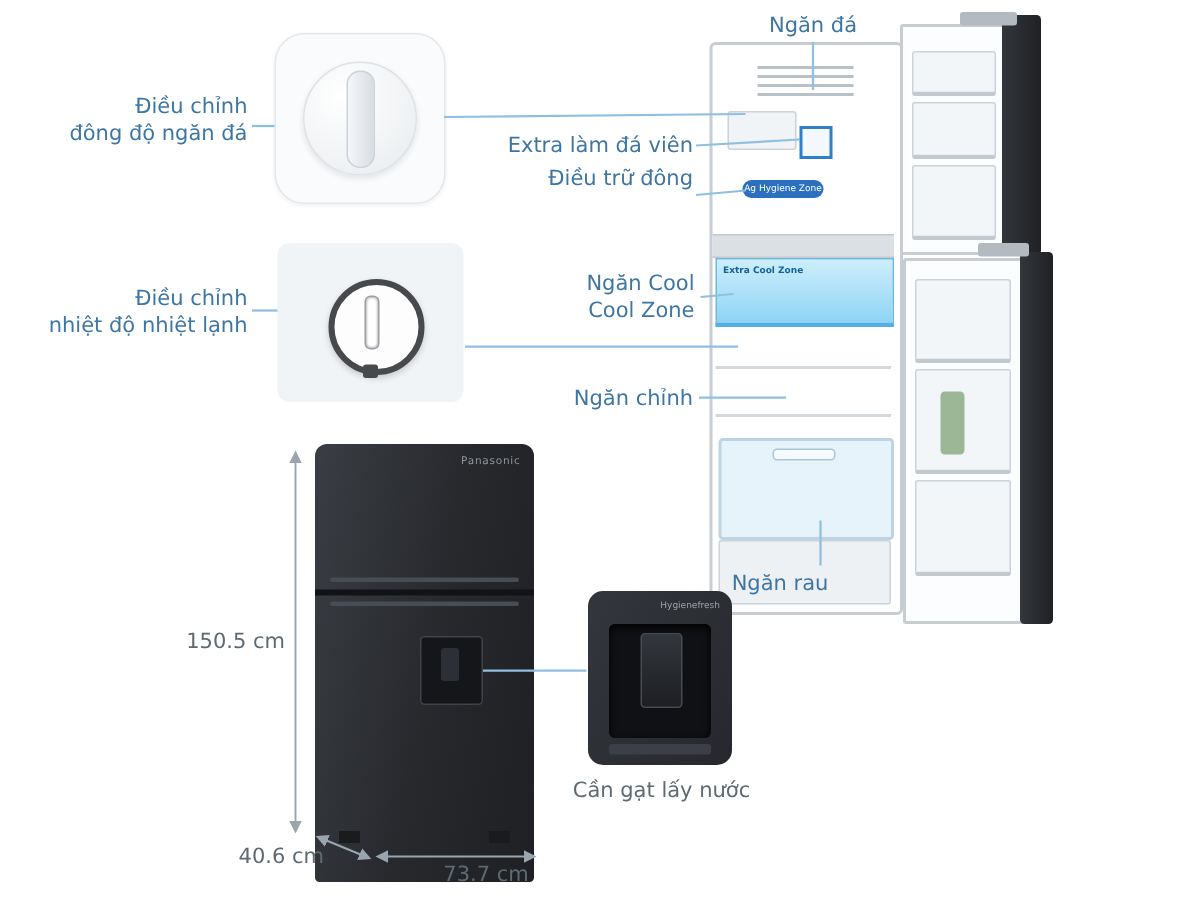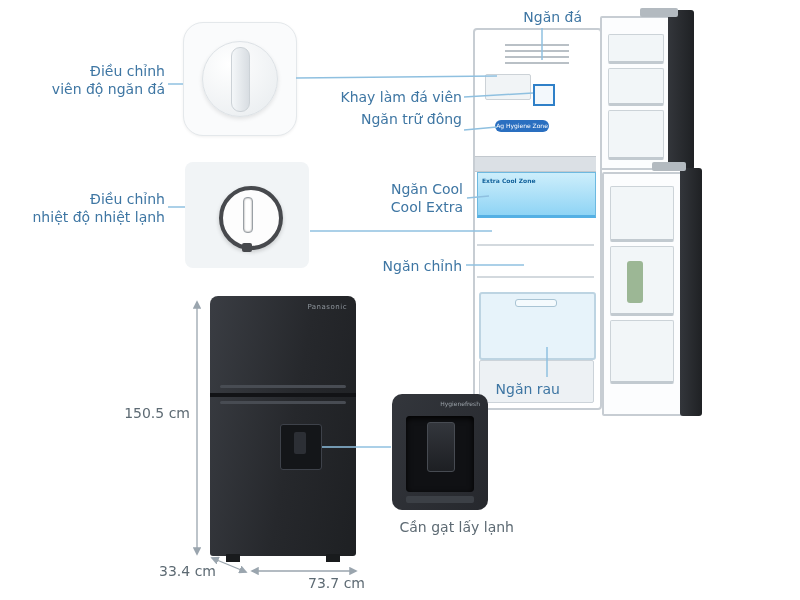--- a/index.html
+++ b/index.html
@@ -1,20 +1,20 @@
 <!DOCTYPE html>
 <html style="--label-blue: #3e76a3; --label-gray: #5d6a73; --leader-line: #8fc0e0; --dimension-line: #9aa5ae; --fridge-dark: #2b2e33; --cool-zone-blue: #8fd4f5; --highlight-blue: #2f80c8;"><head>
 <meta charset="utf-8">
 <style>
   html,body{margin:0;padding:0}
   body{width:800px;height:600px;background:#fff;font-family:"DejaVu Sans","Liberation Sans",sans-serif;position:relative;overflow:hidden}
   .stage{position:absolute;left:0;top:0;width:800px;height:600px}
   .lbl{position:absolute;font-size:14px;line-height:18px;color:var(--label-blue,#3e76a3);z-index:40}
   .lbl.gray{color:var(--label-gray,#5d6a73)}
-  .ta-r{text-align:right}.ta-c{text-align:right}
+  .ta-r{text-align:right}.ta-c{text-align:center}
   svg.lines{position:absolute;left:0;top:0;z-index:50;pointer-events:none}
 
   
   .dial1{position:absolute;left:183px;top:22px;width:112px;height:112px;background:#fafbfc;border:1px solid #e4e8eb;border-radius:20px;box-shadow:0 1px 3px rgba(0,0,0,.06);z-index:10}
   .dial1 .knob{position:absolute;left:18px;top:18px;width:74px;height:74px;border-radius:50%;background:radial-gradient(circle at 35% 30%,#ffffff,#e7ebee);border:1px solid #dde2e6;box-shadow:0 2px 4px rgba(0,0,0,.10)}
   .dial1 .lever{position:absolute;left:28px;top:5px;width:17px;height:63px;border-radius:9px;background:linear-gradient(90deg,#f4f7f9,#d8dde2);border:1px solid #ccd2d7}
   .dial2{position:absolute;left:185px;top:162px;width:124px;height:106px;background:#f1f4f6;border-radius:8px;z-index:10}
   .dial2 .ring{position:absolute;left:34px;top:24px;width:56px;height:56px;border-radius:50%;background:#fdfdfd;border:4px solid #47494d;box-shadow:0 2px 4px rgba(0,0,0,.18)}
   .dial2 .pointer{position:absolute;left:20px;top:7px;width:8px;height:34px;border-radius:4px;background:#fff;border:1px solid #9aa0a5;box-shadow:inset 0 0 2px #777}
   .dial2 .tab{position:absolute;left:57px;top:81px;width:10px;height:9px;background:#47494d;border-radius:2px}
@@ -41,21 +41,21 @@
   .doortop .bin{position:absolute;left:6px;width:54px;background:#f2f6f8;border:1px solid #ccd3d8;border-bottom:3px solid #c2cad0;border-radius:2px}
   .doorbot{position:absolute;left:602px;top:172px;width:78px;height:240px;background:#fcfdfe;border:2px solid #c7cdd3;border-radius:2px;z-index:10}
   .doorbot .bin{position:absolute;left:6px;width:62px;background:#f2f6f8;border:1px solid #ccd3d8;border-bottom:3px solid #c2cad0;border-radius:2px}
   .bottle{position:absolute;left:16px;top:14px;width:16px;height:42px;background:#9cb795;border-radius:3px}
   .edge-top{position:absolute;left:668px;top:10px;width:26px;height:160px;background:linear-gradient(90deg,#33363b,#1f2124);border-radius:3px;z-index:11}
   .edge-bot{position:absolute;left:680px;top:168px;width:22px;height:248px;background:linear-gradient(90deg,#33363b,#1f2124);border-radius:3px;z-index:11}
   .hinge1{position:absolute;left:640px;top:8px;width:38px;height:9px;background:#b3bac0;border-radius:2px;z-index:12}
   .hinge2{position:absolute;left:652px;top:162px;width:34px;height:9px;background:#b3bac0;border-radius:2px;z-index:12}
 
   
-  .ext{position:absolute;left:210px;top:296px;width:146px;height:260px;background:linear-gradient(100deg,#3a3d43,#26282c 55%,#1e2023);border-radius:8px 8px 3px 3px;z-index:10}
+  .ext{position:absolute;left:210px;top:296px;width:146px;height:292px;background:linear-gradient(100deg,#3a3d43,#26282c 55%,#1e2023);border-radius:8px 8px 3px 3px;z-index:10}
   .ext>div{position:absolute}
   .ext .brand{right:9px;top:7px;font-size:7px;color:#8f969d;letter-spacing:.5px}
   .ext .gap{left:0;top:97px;width:146px;height:4px;background:#121316}
   .ext .handle1{left:10px;top:89px;width:126px;height:3px;background:#484c53;border-radius:2px}
   .ext .handle2{left:10px;top:105px;width:126px;height:3px;background:#484c53;border-radius:2px}
   .ext .disp{left:70px;top:128px;width:40px;height:44px;background:#141619;border:1px solid #3e424a;border-radius:3px}
   .ext .disp i{position:absolute;left:13px;top:7px;width:12px;height:22px;background:#2c2f35;border-radius:2px}
   .ext .foot1{left:16px;top:258px;width:14px;height:8px;background:#191b1d}
   .ext .foot2{left:116px;top:258px;width:14px;height:8px;background:#191b1d}
 
@@ -92,41 +92,41 @@
     </g>
     <g stroke="#9aa5ae" stroke-width="1.3" fill="none">
       <line x1="197" y1="302" x2="197" y2="554" marker-start="url(#arr)" marker-end="url(#arr)"></line>
       <line x1="252" y1="571" x2="356" y2="571" marker-start="url(#arr)" marker-end="url(#arr)"></line>
       <line x1="212" y1="558" x2="246" y2="572" marker-start="url(#arr)" marker-end="url(#arr)"></line>
     </g>
   </svg>
 
   <div class="lbl ta-r" style="left:30px;top:62px;width:135px">
     <div>Điều chỉnh</div>
-    <div>viên độ ngăn đá</div>
+    <div>đông độ ngăn đá</div>
   </div>
   <div class="lbl ta-r" style="left:30px;top:190px;width:135px">
     <div>Điều chỉnh</div>
     <div>nhiệt độ nhiệt lạnh</div>
   </div>
   <div class="lbl ta-c" style="left:502px;top:8px;width:80px">Ngăn đá</div>
-  <div class="lbl ta-r" style="left:330px;top:88px;width:132px">Khay làm đá viên</div>
+  <div class="lbl ta-r" style="left:330px;top:88px;width:132px">Extra làm đá viên</div>
   <div class="lbl ta-r" style="left:340px;top:110px;width:122px">
-    <div>Ngăn trữ đông</div>
+    <div>Điều trữ đông</div>
   </div>
   <div class="lbl ta-r" style="left:355px;top:180px;width:108px">
     <div>Ngăn Cool</div>
-    <div>Cool Extra</div>
+    <div>Cool Zone</div>
   </div>
   <div class="lbl ta-r" style="left:374px;top:257px;width:88px">Ngăn chỉnh</div>
   <div class="lbl ta-c" style="left:480px;top:380px;width:80px">Ngăn rau</div>
-  <div class="lbl gray ta-c" style="left:368px;top:518px;width:146px">Cần gạt lấy lạnh</div>
+  <div class="lbl gray ta-c" style="left:368px;top:518px;width:146px">Cần gạt lấy nước</div>
 
-  <div class="lbl gray ta-r" style="left:110px;top:404px;width:80px">150.5 cm</div>
-  <div class="lbl gray ta-r" style="left:146px;top:562px;width:70px">33.4 cm</div>
+  <div class="lbl gray ta-r" style="left:110px;top:419px;width:80px">150.5 cm</div>
+  <div class="lbl gray ta-r" style="left:146px;top:562px;width:70px">40.6 cm</div>
   <div class="lbl gray ta-c" style="left:283px;top:574px;width:82px">73.7 cm</div>
 
   <div class="dial1">
     <div class="knob">
       <div class="lever"></div>
     </div>
   </div>
 
   <div class="dial2">
     <div class="ring">

